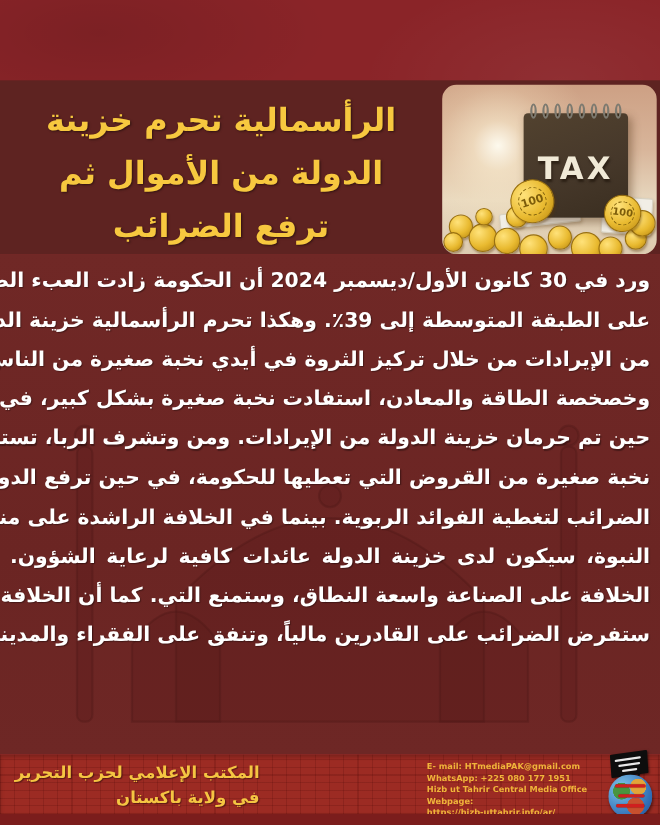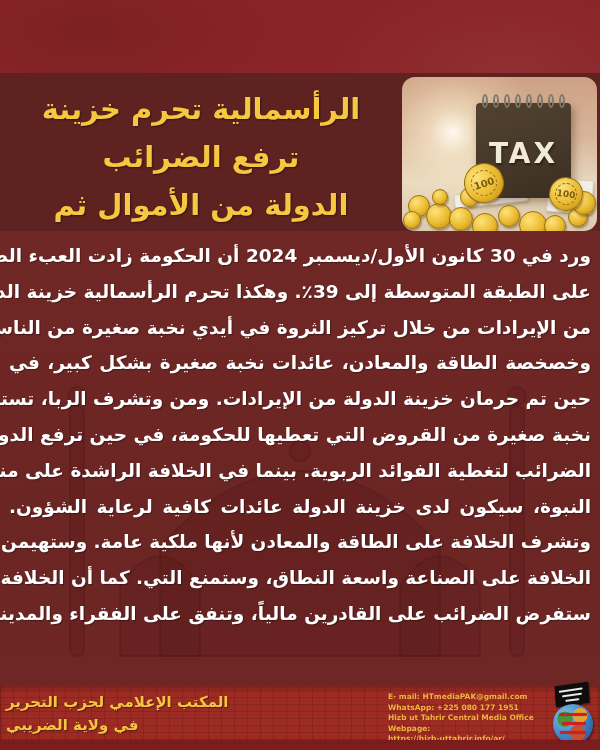--- a/index.html
+++ b/index.html
@@ -90,21 +90,21 @@
   .footer-band {
     position:absolute; left:0; top:686px; width:600px; height:54px; z-index:2;
     background:#9c2b23;
     background-image:
       repeating-linear-gradient(90deg, rgba(60,0,0,0.16) 0 1px, transparent 1px 13px),
       repeating-linear-gradient(0deg, rgba(60,0,0,0.16) 0 1px, transparent 1px 7px);
     box-shadow:inset 0 2px 4px rgba(0,0,0,0.25);
   }
   .bottom-strip { position:absolute; left:0; top:740px; width:600px; height:10px; background:#7b1d1c; z-index:2; }
 
-  .office-block { position:absolute; right:364px; left:6px; top:5px; direction:rtl; text-align:left; }
+  .office-block { position:absolute; right:364px; left:6px; top:5px; direction:rtl; text-align:right; }
   .office-block .o-line { color:#f5c542; font-size:15px; font-weight:bold; line-height:23px; text-shadow:1px 1px 1px rgba(0,0,0,0.4); }
   .pub-date {
     position:absolute; left:252px; top:14px; width:110px; text-align:center;
     color:#f2b735; font-size:20px; font-weight:bold; letter-spacing:0.5px;
     text-shadow:1px 1px 1px rgba(0,0,0,0.4);
   }
   .contact-block { position:absolute; left:388px; top:6px; width:158px; }
   .contact-block .c-line { color:#f0b43a; font-size:7.5px; font-weight:bold; line-height:10.5px; }
 
   .org-logo { position:absolute; left:551px; top:-6px; width:46px; height:66px; }
@@ -133,22 +133,22 @@
   .logo-globe i.g3 { top:27px; left:7px; width:26px; }
 </style>
 </head>
 <body>
 
 <div class="poster">
 
   <div class="title-band">
     <div class="headline">
       <div class="h-line">الرأسمالية تحرم خزينة</div>
+      <div class="h-line">الدولة من الأموال ثم</div>
       <div class="h-line">ترفع الضرائب</div>
-      <div class="h-line">الدولة من الأموال ثم</div>
     </div>
 
     <div class="tax-photo">
       <div class="sun-glow"></div>
 
       <div class="paper" style="left:145px; top:102px; width:46px; height:34px; transform:rotate(4deg);"></div>
       <div class="paper" style="left:52px; top:114px; width:74px; height:14px; transform:rotate(-6deg);"></div>
 
       <div class="notepad">
         <div class="spiral">
@@ -195,35 +195,34 @@
         <path d="M390 310 v-70 q40 -60 80 0 v70 z"></path>
         <circle cx="290" cy="105" r="10"></circle>
         <circle cx="67" cy="50" r="9"></circle>
         <circle cx="507" cy="50" r="9"></circle>
       </g>
     </svg>
     <div class="body-lines">
       <div class="b-line">ورد في 30 كانون الأول/ديسمبر 2024 أن الحكومة زادت العبء الضريبي</div>
       <div class="b-line">على الطبقة المتوسطة إلى 39٪. وهكذا تحرم الرأسمالية خزينة الدولة</div>
       <div class="b-line">من الإيرادات من خلال تركيز الثروة في أيدي نخبة صغيرة من الناس. ثم</div>
-      <div class="b-line">وخصخصة الطاقة والمعادن، عائدات نخبة صغيرة بشكل كبير، في</div>
+      <div class="b-line">وخصخصة الطاقة والمعادن، استفادت نخبة صغيرة بشكل كبير، في</div>
       <div class="b-line">حين تم حرمان خزينة الدولة من الإيرادات. ومن وتشرف الربا، تستفيد</div>
       <div class="b-line">نخبة صغيرة من القروض التي تعطيها للحكومة، في حين ترفع الدولة</div>
       <div class="b-line">الضرائب لتغطية الفوائد الربوية. بينما في الخلافة الراشدة على منهاج</div>
       <div class="b-line">النبوة، سيكون لدى خزينة الدولة عائدات كافية لرعاية الشؤون.</div>
-      <div class="b-line">وتشرف الخلافة على الطاقة والمعادن لأنها ملكية عامة. وستهيمن</div>
       <div class="b-line">الخلافة على الصناعة واسعة النطاق، وستمنع التي. كما أن الخلافة</div>
       <div class="b-line">ستفرض الضرائب على القادرين مالياً، وتنفق على الفقراء والمدينين.</div>
     </div>
   </div>
 
   <div class="footer-band">
     <div class="office-block">
       <div class="o-line">المكتب الإعلامي لحزب التحرير</div>
-      <div class="o-line">في ولاية الضريبي</div>
+      <div class="o-line">في ولاية باكستان</div>
     </div>
 
 
     <div class="contact-block">
       <div class="c-line">E- mail: HTmediaPAK@gmail.com</div>
       <div class="c-line">WhatsApp: +225 080 177 1951</div>
       <div class="c-line">Hizb ut Tahrir Central Media Office Webpage:</div>
       <div class="c-line">https://hizb-uttahrir.info/ar/</div>
     </div>
 

